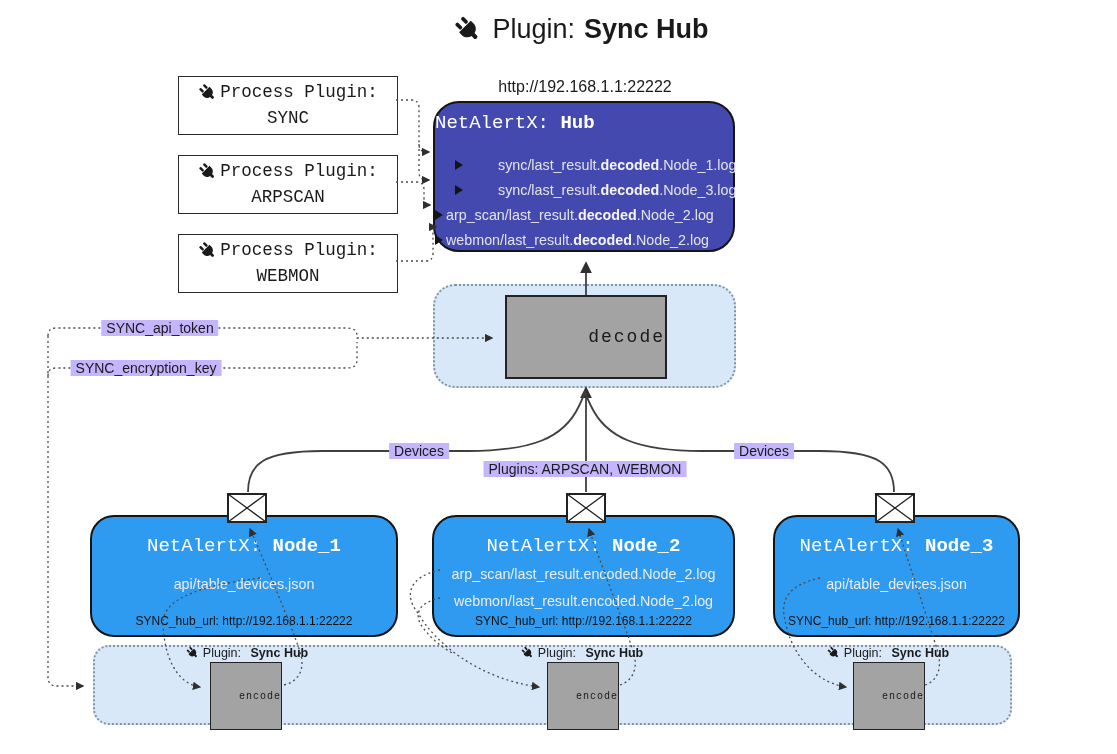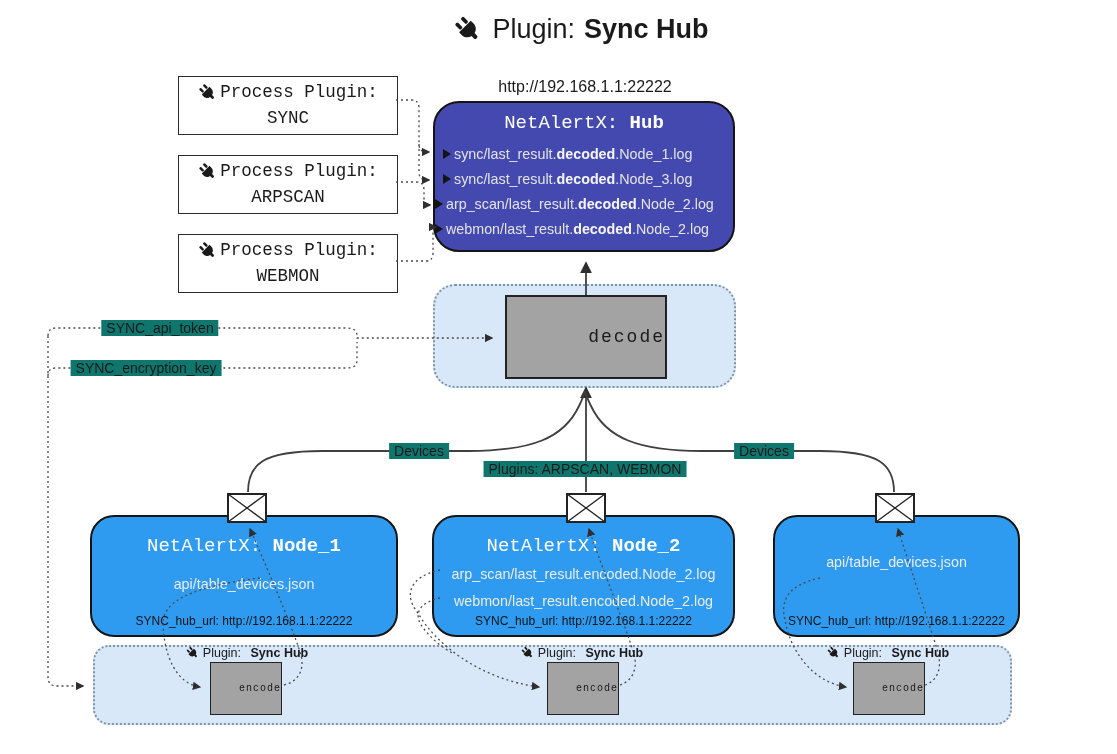--- a/index.html
+++ b/index.html
@@ -11,38 +11,38 @@
          font-size:27px;white-space:nowrap;}
   .title b{font-weight:bold;}
   
   .pbox{width:218px;height:57px;left:178px;background:#fff;border:1.6px solid #2b2b2b;
         font-family:"Liberation Mono",monospace;font-size:17.5px;text-align:center;
         display:flex;flex-direction:column;justify-content:center;line-height:1.45;}
   .pbox .l1{display:flex;align-items:center;justify-content:center;gap:2px;white-space:nowrap;}
   
   .hub{left:433px;top:101px;width:302px;height:151px;background:#4449B0;border:2px solid #141414;
        border-radius:26px;box-sizing:border-box;padding-top:9px;}
-  .hub-title{text-align:center;color:#fff;font-family:"Liberation Mono",monospace;font-size:19px;
-             margin-bottom:7px;white-space:nowrap;}
+  .hub-title{color:#fff;font-family:"Liberation Mono",monospace;font-size:19px;
+             margin-bottom:18px;white-space:nowrap;}
   .hub-title b{font-weight:bold;}
   .hublog{display:flex;align-items:center;height:25px;color:#e4e4e4;font-size:14.3px;white-space:nowrap;}
   .hublog b{color:#f5f5f5;}
-  .hublog.indent{padding-left:8px;}
+  .hublog.indent{padding-left:20px;gap:32px;}
   .tri{width:0;height:0;border-top:5px solid transparent;border-bottom:5px solid transparent;
        border-left:8px solid #141414;margin-right:3px;flex:none;}
   .hub-url{top:78px;left:585px;transform:translateX(-50%);font-size:16px;white-space:nowrap;}
   
   .dband{left:433px;top:284px;width:303px;height:104px;background:#D8E8F9;border:2px dotted #7d93a8;
          border-radius:22px;box-sizing:border-box;}
   .procbox{background:#a3a3a3;border:2px solid #222;display:flex;align-items:center;justify-content:flex-end;
            font-family:"Liberation Mono",monospace;box-sizing:border-box;}
   #decodebox{left:505px;top:295px;width:162px;height:84px;font-size:18px;letter-spacing:2px;}
-  .encbox{width:72px;height:53px;font-size:10px;letter-spacing:1px;border-width:1.6px;}
-  
-  .wlabel{background:#0f766e;padding:0 5px;font-size:14px;white-space:nowrap;transform:translateX(-50%);z-index:6;}
+  .encbox{width:72px;height:68px;font-size:10px;letter-spacing:1px;border-width:1.6px;}
+  
+  .wlabel{background:#c4b5fd;padding:0 5px;font-size:14px;white-space:nowrap;transform:translateX(-50%);z-index:6;}
   
   .node{top:515px;height:122px;background:#2E9BF0;border:2px solid #141414;border-radius:24px;
         box-sizing:border-box;padding-top:18px;}
   .node-title{text-align:center;color:#fff;font-family:"Liberation Mono",monospace;font-size:19px;
               white-space:nowrap;margin-bottom:4px;}
   .node-title b{font-weight:bold;}
   .nfile{text-align:center;color:#ececec;font-size:14.3px;white-space:nowrap;line-height:1.9;}
   .nfile.single{margin-top:14px;}
   .nurl{position:absolute;bottom:7px;left:0;right:0;text-align:center;color:#111;font-size:12px;white-space:nowrap;}
   
@@ -193,20 +193,23 @@
   </div>
   <div class="abs node" style="left:432px;width:303px">
     <div class="node-title">
       <span>NetAlertX:</span> <b>Node_2</b>
     </div>
     <div class="nfile">arp_scan/last_result.encoded.Node_2.log</div>
     <div class="nfile">webmon/last_result.encoded.Node_2.log</div>
     <div class="nurl">SYNC_hub_url: http://192.168.1.1:22222</div>
   </div>
   <div class="abs node" style="left:773px;width:247px">
+    <div class="node-title">
+      <span>NetAlertX:</span> <b>Node_3</b>
+    </div>
     <div class="nfile single">api/table_devices.json</div>
     <div class="nurl">SYNC_hub_url: http://192.168.1.1:22222</div>
   </div>
 
   <div class="abs band"></div>
 
   <div class="abs bplug" style="left:247px">
     <svg class="plug" width="14" height="14">
         <use href="#plugsym"></use>
       </svg>

